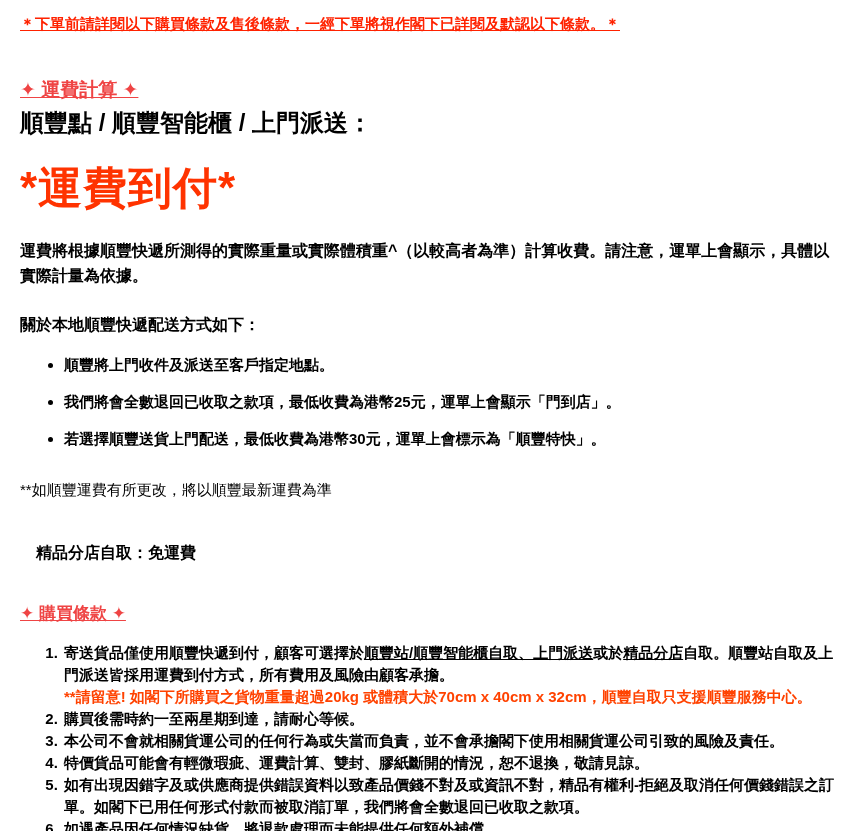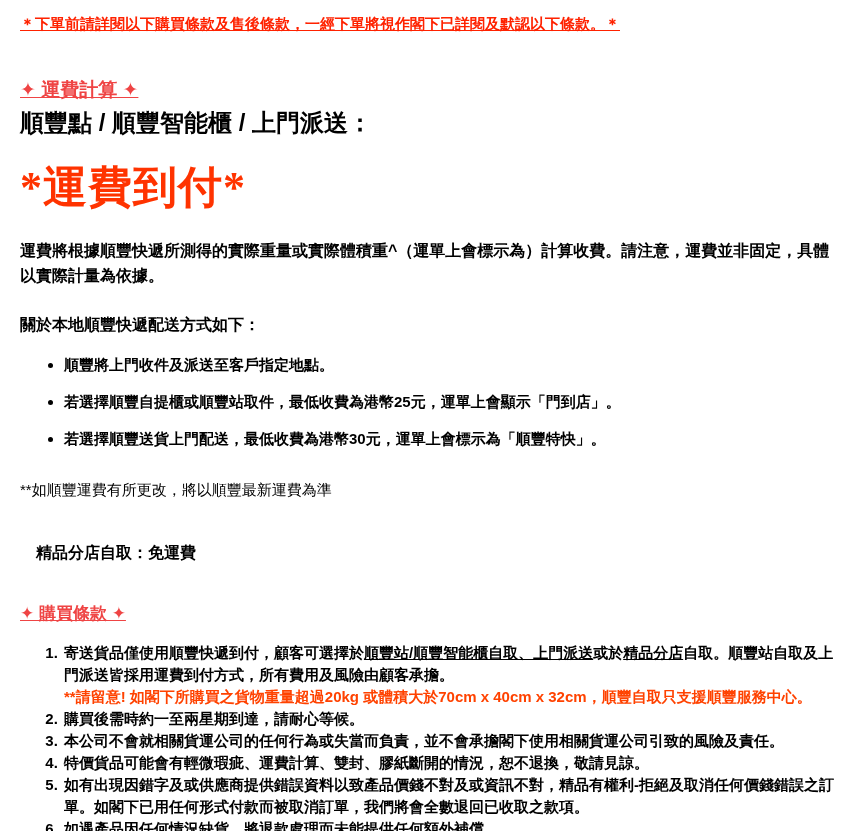--- a/index.html
+++ b/index.html
@@ -38,21 +38,20 @@
     font-weight: 700;
     line-height: 30px;
   }
   .big-title {
     margin: 26px 0 0 0;
     font-size: 44px;
     font-weight: 700;
     color: #ff3300;
     line-height: 48px;
     letter-spacing: 1px;
-    font-family: Liberation Serif, serif;
   }
   .intro {
     margin: 26px 0 0 0;
     font-size: 16px;
     font-weight: 700;
     line-height: 25px;
   }
   .methods-heading {
     margin: 26px 0 0 0;
     font-size: 16px;
@@ -109,27 +108,27 @@
 <div class="page">
 
   <p class="top-notice">＊下單前請詳閱以下購買條款及售後條款，一經下單將視作閣下已詳閱及默認以下條款。＊</p>
 
   <h3 class="section-heading">✦ 運費計算 ✦</h3>
 
   <h2 class="subheading">順豐點 / 順豐智能櫃 / 上門派送：</h2>
 
   <h1 class="big-title">*運費到付*</h1>
 
-  <p class="intro">運費將根據順豐快遞所測得的實際重量或實際體積重^（運單上會標示為）計算收費。請注意，運費並非固定，具體以實際計量為依據。</p>
+  <p class="intro">運費將根據順豐快遞所測得的實際重量或實際體積重^（以較高者為準）計算收費。請注意，運單上會顯示，具體以實際計量為依據。</p>
 
   <p class="methods-heading">關於本地順豐快遞配送方式如下：</p>
 
   <ul class="methods-list">
     <li>順豐將上門收件及派送至客戶指定地點。</li>
-    <li>若選擇順豐自提櫃或順豐站取件，最低收費為港幣25元，運單上會顯示「門到店」。</li>
+    <li>我們將會全數退回已收取之款項，最低收費為港幣25元，運單上會顯示「門到店」。</li>
     <li>若選擇順豐送貨上門配送，最低收費為港幣30元，運單上會標示為「順豐特快」。</li>
   </ul>
 
   <p class="change-note">**如順豐運費有所更改，將以順豐最新運費為準</p>
 
   <p class="pickup-free">精品分店自取：免運費</p>
 
   <h3 class="section-heading terms-heading">✦ 購買條款 ✦</h3>
 
   <ol class="terms-list">

